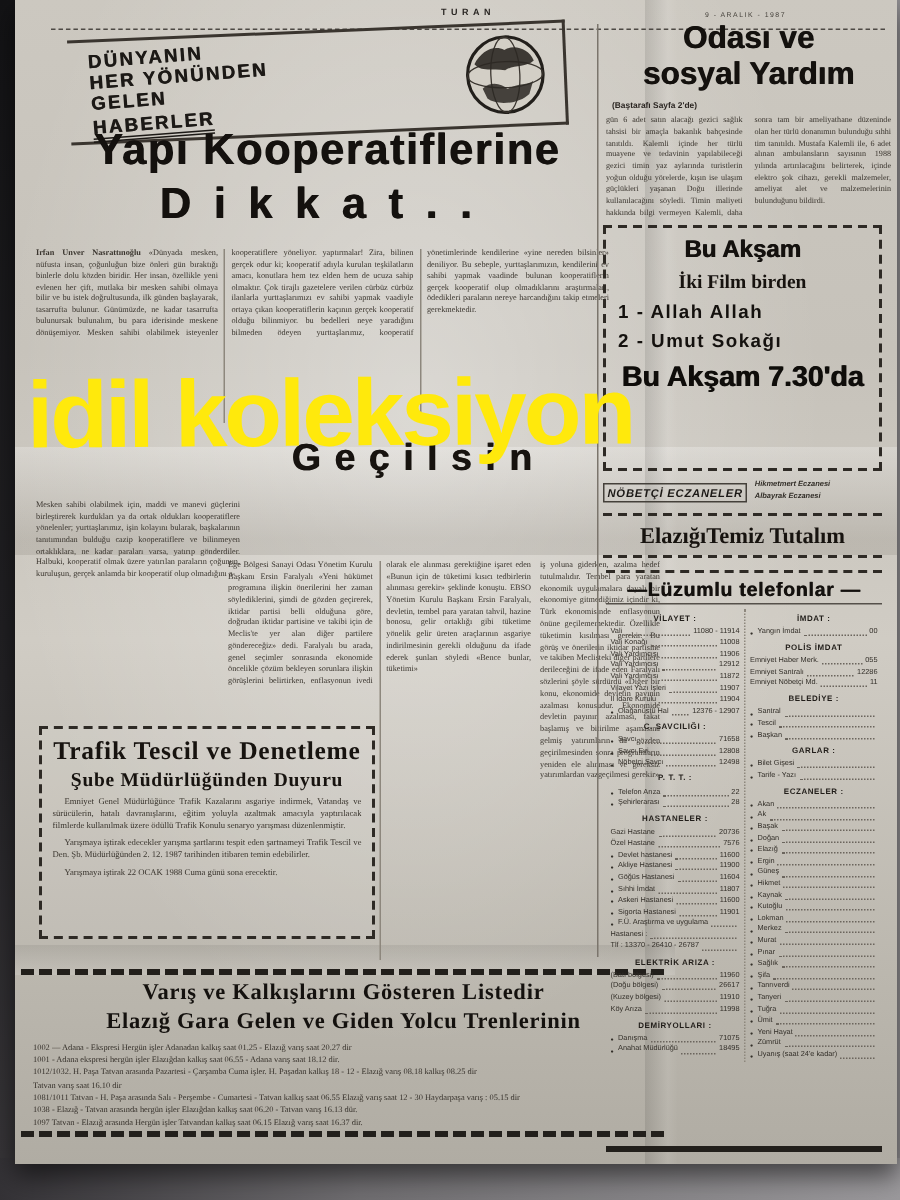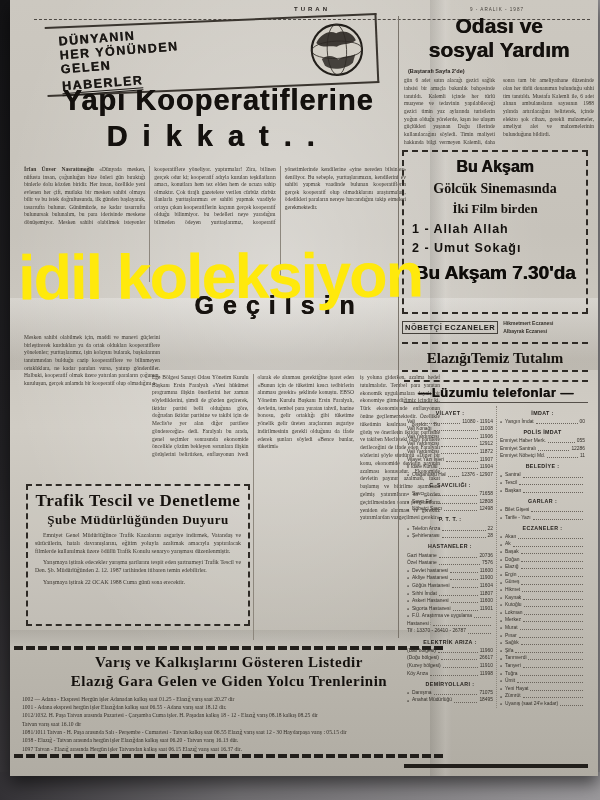--- a/index.html
+++ b/index.html
@@ -84,21 +84,21 @@
   .health-cols{column-count:2;column-gap:8px;font-size:5.4px;line-height:1.42;height:76px;}
 
   .cinema{position:absolute;left:392px;top:150px;width:186px;height:164px;border:2px dashed #2e2a25;
           padding:6px 8px 2px;}
   .cinema .c1{font-size:16px;font-weight:bold;text-align:center;color:#14110e;text-shadow:.5px 0 #14110e;}
   .cinema .c2{font-family:"Liberation Serif",serif;font-size:14px;font-weight:bold;text-align:center;margin-top:5px;color:#17130f;}
   .cinema .c3{font-family:"Liberation Serif",serif;font-size:13px;font-weight:bold;text-align:center;margin-top:4px;color:#17130f;}
   .film{font-size:12.5px;font-weight:bold;margin-top:5px;color:#14110e;letter-spacing:1px;}
   .cinema .c4{font-size:19px;font-weight:bold;text-align:center;margin-top:7px;color:#0f0d0a;
               text-shadow:.6px 0 #0f0d0a;}
-  .duty{position:absolute;left:392px;top:320px;width:186px;display:flex;align-items:center;}
+  .duty{position:absolute;left:392px;top:320px;width:186px;display:flex;align-items:flex-end;font-style:italic;}
   .duty .dl{font-size:7.5px;font-weight:bold;letter-spacing:.5px;color:#1c1916;border:1px solid #44403a;
             padding:1px 2px;}
   .duty .dn{font-size:5px;font-weight:bold;margin-left:5px;line-height:1.5;color:#332f29;}
   .clean{position:absolute;left:392px;top:342px;width:186px;height:30px;border-top:2px dashed #2e2a25;
          border-bottom:2px dashed #2e2a25;font-family:"Liberation Serif",serif;font-size:15px;
          font-weight:bold;text-align:center;line-height:28px;color:#17130f;}
 
   
   .phones{position:absolute;left:394px;top:380px;width:184px;height:388px;border-top:2px dashed #2e2a25;
           border-bottom:4px solid #221f1b;padding-top:3px;}
@@ -190,21 +190,20 @@
 
     <div class="health">
       <div class="t1">Odası  ve</div>
       <div class="t2">sosyal  Yardım</div>
       <div class="note">(Baştarafı Sayfa 2'de)</div>
       <div class="health-cols body-txt">gün 6 adet satın alacağı gezici sağlık tahsisi bir amaçla bakanlık bahçesinde tanıtıldı. Kalemli içinde her türlü muayene ve tedavinin yapılabileceği gezici timin yaz aylarında turistlerin yoğun olduğu yörelerde, kışın ise ulaşım güçlükleri yaşanan Doğu illerinde kullanılacağını söyledi. Timin maliyeti hakkında bilgi vermeyen Kalemli, daha sonra tam bir ameliyathane düzeninde olan her türlü donanımın bulunduğu sıhhi tim tanıtıldı. Mustafa Kalemli ile, 6 adet alınan ambulansların sayısının 1988 yılında artırılacağını belirterek, içinde elektro şok cihazı, gerekli malzemeler, ameliyat alet ve malzemelerinin bulunduğunu bildirdi.</div>
     </div>
 
     <div class="cinema">
       <div class="c1">Bu Akşam</div>
-      <div class="c2">Gölcük  Sinemasında</div>
       <div class="c3">İki Film  birden</div>
       <div>
           <div class="film">1 -   Allah   Allah</div>
           <div class="film">2 -   Umut  Sokağı</div>
         </div>
       <div class="c4">Bu Akşam 7.30'da</div>
     </div>
 
     <div class="duty">
       <span class="dl">NÖBETÇİ ECZANELER</span>

